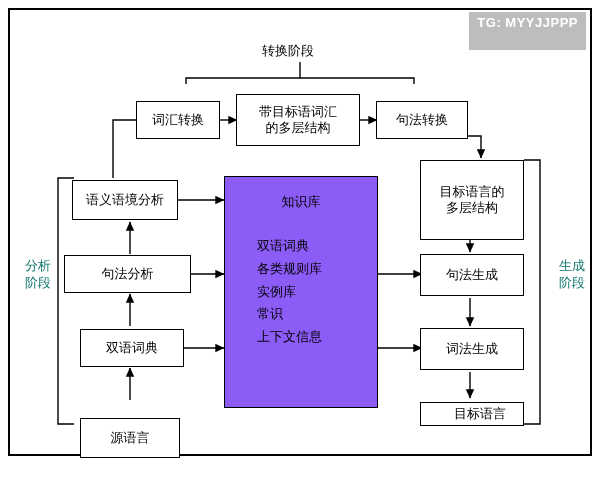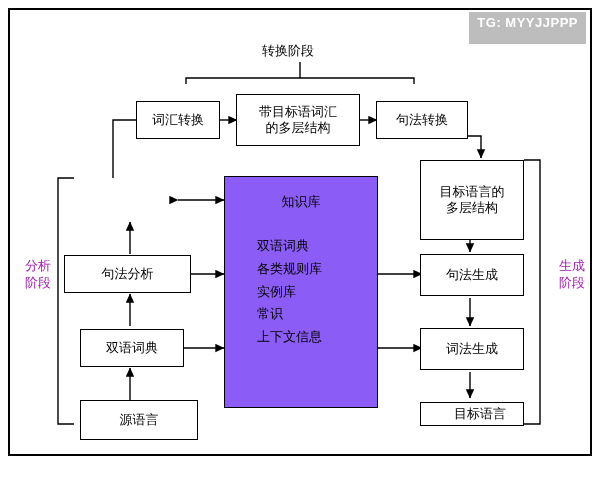--- a/index.html
+++ b/index.html
@@ -29,21 +29,21 @@
   }
   .tg-badge {
     position: absolute;
     right: 14px;
     top: 12px;
     background: #bdbdbd;
     color: #ffffff;
     font-size: 13px;
     font-weight: bold;
     letter-spacing: 0.5px;
-    padding: 3px 8px 14px 8px;
+    padding: 3px 8px 20px 8px;
     font-family: "Liberation Sans", sans-serif;
     z-index: 20;
   }
   .watermark {
     position: absolute;
     left: 14px;
     bottom: 10px;
     color: #c9c9c9;
     font-size: 15px;
     font-family: "Liberation Sans", sans-serif;
@@ -86,21 +86,21 @@
     top: 58px;
     font-size: 13px;
     line-height: 1.75;
   }
   .kb-list div { white-space: nowrap; }
   .label {
     position: absolute;
     font-size: 13px;
     line-height: 1.3;
     text-align: center;
-    color: #a21caf;
+    color: #0f766e;
     z-index: 6;
   }
   .phase-title {
     position: absolute;
     font-size: 13px;
     color: #000;
     z-index: 6;
   }
   svg.lines {
     position: absolute;
@@ -179,30 +179,33 @@
 
   <div class="box" style="left:236px; top:94px; width:124px; height:52px;">
     <span>带目标语词汇</span>
     <span>的多层结构</span>
   </div>
 
   <div class="box" style="left:376px; top:101px; width:92px; height:38px;">
     <span>句法转换</span>
   </div>
 
+  <div class="box" style="left:72px; top:180px; width:106px; height:40px;">
+    <span>语义语境分析</span>
+  </div>
 
   <div class="box" style="left:64px; top:255px; width:127px; height:38px;">
     <span>句法分析</span>
   </div>
 
   <div class="box" style="left:80px; top:329px; width:104px; height:38px;">
     <span>双语词典</span>
   </div>
 
-  <div class="box" style="left:80px; top:400px; width:118px; height:40px;">
+  <div class="box" style="left:80px; top:418px; width:100px; height:40px;">
     <span>源语言</span>
   </div>
 
   <div class="kb" style="left:224px; top:176px; width:154px; height:232px;">
     <div class="kb-title">知识库</div>
     <div class="kb-list">
       <div>双语词典</div>
       <div>各类规则库</div>
       <div>实例库</div>
       <div>常识</div>

